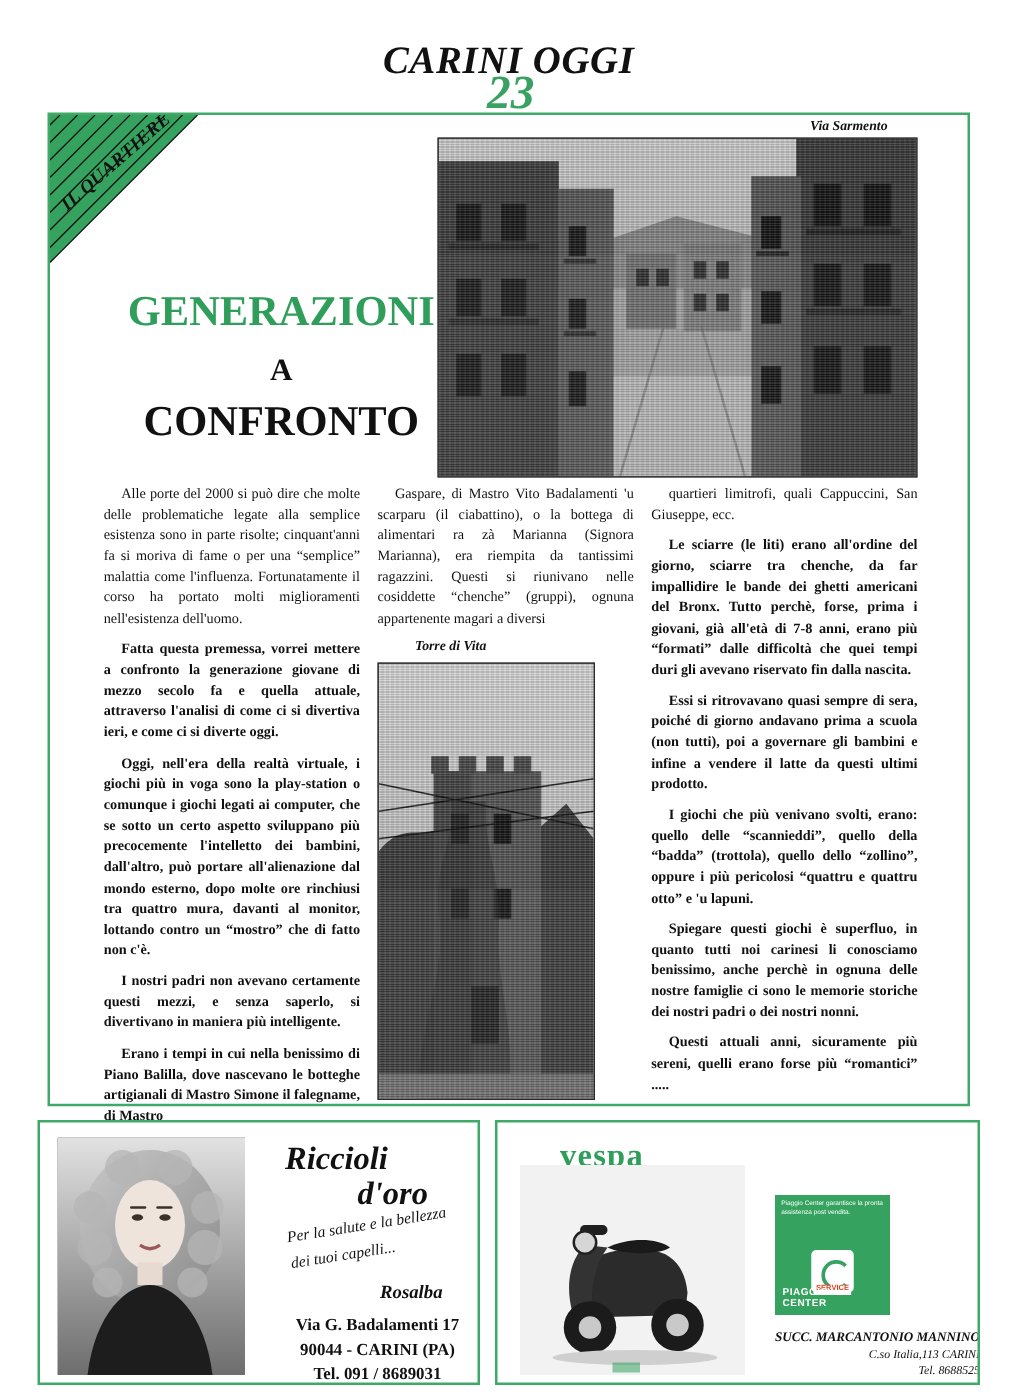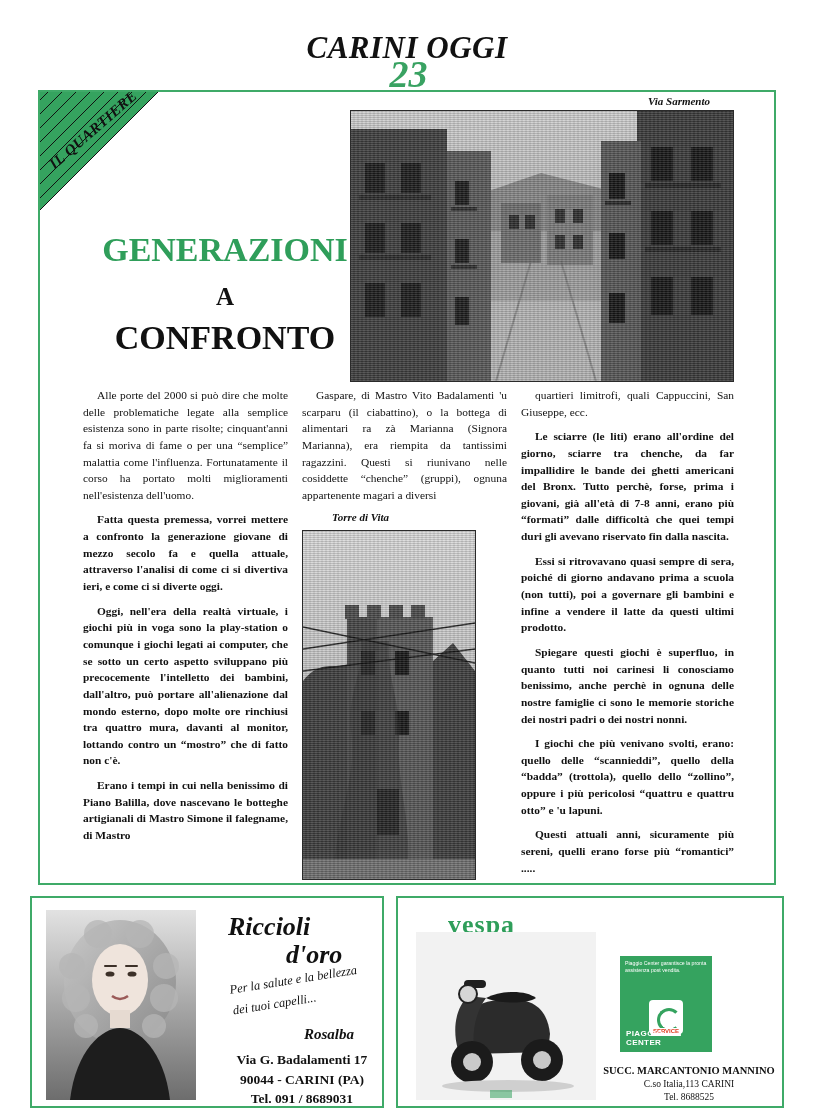--- a/index.html
+++ b/index.html
@@ -311,25 +311,26 @@
     font-size: 8px;
     font-weight: bold;
     line-height: 1.15;
     letter-spacing: 0.4px;
   }
   .dealer {
     position: absolute;
     left: 196px;
     top: 166px;
     width: 190px;
-    text-align: center;
+    text-align: right;
     font-family: "Liberation Serif", serif;
     font-weight: bold;
     font-size: 10.5px;
     line-height: 1.35;
+    font-style: italic;
   }
   .dealer .small { font-weight: normal; font-size: 9.5px; }
 
   
   svg { display: block; }
 </style>
 </head>
 <body>
 
 <div class="masthead">
@@ -443,20 +444,21 @@
         <line x1="245" y1="270" x2="210" y2="150"></line>
       </g>
     </svg>
     <div class="noise"></div>
   </div>
 
   <div class="col" id="col1">
     <p>Alle porte del 2000 si può dire che molte delle problematiche legate alla semplice esistenza sono in parte risolte; cinquant'anni fa si moriva di fame o per una “semplice” malattia come l'influenza. Fortunatamente il corso ha portato molti miglioramenti nell'esistenza dell'uomo.</p>
     <p>Fatta questa premessa, vorrei mettere a confronto la generazione giovane di mezzo secolo fa e quella attuale, attraverso l'analisi di come ci si divertiva ieri, e come ci si diverte oggi.</p>
     <p>Oggi, nell'era della realtà virtuale, i giochi più in voga sono la play-station o comunque i giochi legati ai computer, che se sotto un certo aspetto sviluppano più precocemente l'intelletto dei bambini, dall'altro, può portare all'alienazione dal mondo esterno, dopo molte ore rinchiusi tra quattro mura, davanti al monitor, lottando contro un “mostro” che di fatto non c'è.</p>
+    <p>I nostri padri non avevano certamente questi mezzi, e senza saperlo, si divertivano in maniera più intelligente.</p>
     <p>Erano i tempi in cui nella benissimo di Piano Balilla, dove nascevano le botteghe artigianali di Mastro Simone il falegname, di Mastro</p>
   </div>
 
   <div class="col" id="col2">
     <p>Gaspare, di Mastro Vito Badalamenti 'u scarparu (il ciabattino), o la bottega di alimentari ra zà Marianna (Signora Marianna), era riempita da tantissimi ragazzini. Questi si riunivano nelle cosiddette “chenche” (gruppi), ognuna appartenente magari a diversi</p>
   </div>
 
   <div class="photo-caption" id="cap-torre">Torre di Vita</div>
   <div class="photo" id="photo-torre">
     <svg class="shapes" width="172" height="348" viewBox="0 0 172 348" preserveAspectRatio="none">
@@ -498,22 +500,22 @@
 
       <rect x="0" y="328" width="172" height="20" fill="#6f6f6f"></rect>
     </svg>
     <div class="noise"></div>
   </div>
 
   <div class="col" id="col3">
     <p>quartieri limitrofi, quali Cappuccini, San Giuseppe, ecc.</p>
     <p>Le sciarre (le liti) erano all'ordine del giorno, sciarre tra chenche, da far impallidire le bande dei ghetti americani del Bronx. Tutto perchè, forse, prima i giovani, già all'età di 7-8 anni, erano più “formati” dalle difficoltà che quei tempi duri gli avevano riservato fin dalla nascita.</p>
     <p>Essi si ritrovavano quasi sempre di sera, poiché di giorno andavano prima a scuola (non tutti), poi a governare gli bambini e infine a vendere il latte da questi ultimi prodotto.</p>
+    <p>I giochi che più venivano svolti, erano: quello delle “scannieddi”, quello della “badda” (trottola), quello dello “zollino”, oppure i più pericolosi “quattru e quattru otto” e 'u lapuni.</p>
     <p>Spiegare questi giochi è superfluo, in quanto tutti noi carinesi li conosciamo benissimo, anche perchè in ognuna delle nostre famiglie ci sono le memorie storiche dei nostri padri o dei nostri nonni.</p>
-    <p>I giochi che più venivano svolti, erano: quello delle “scannieddi”, quello della “badda” (trottola), quello dello “zollino”, oppure i più pericolosi “quattru e quattru otto” e 'u lapuni.</p>
     <p>Questi attuali anni, sicuramente più sereni, quelli erano forse più “romantici” .....</p>
   </div>
 </div>
 
 <div class="ad-left">
   <div class="ad-photo" id="ad-model">
     <svg width="150" height="190" viewBox="0 0 150 190" preserveAspectRatio="none">
       <defs>
         <linearGradient id="bgM" x1="0" y1="0" x2="0" y2="1">
           <stop offset="0%" stop-color="#e2e2e2"></stop>

